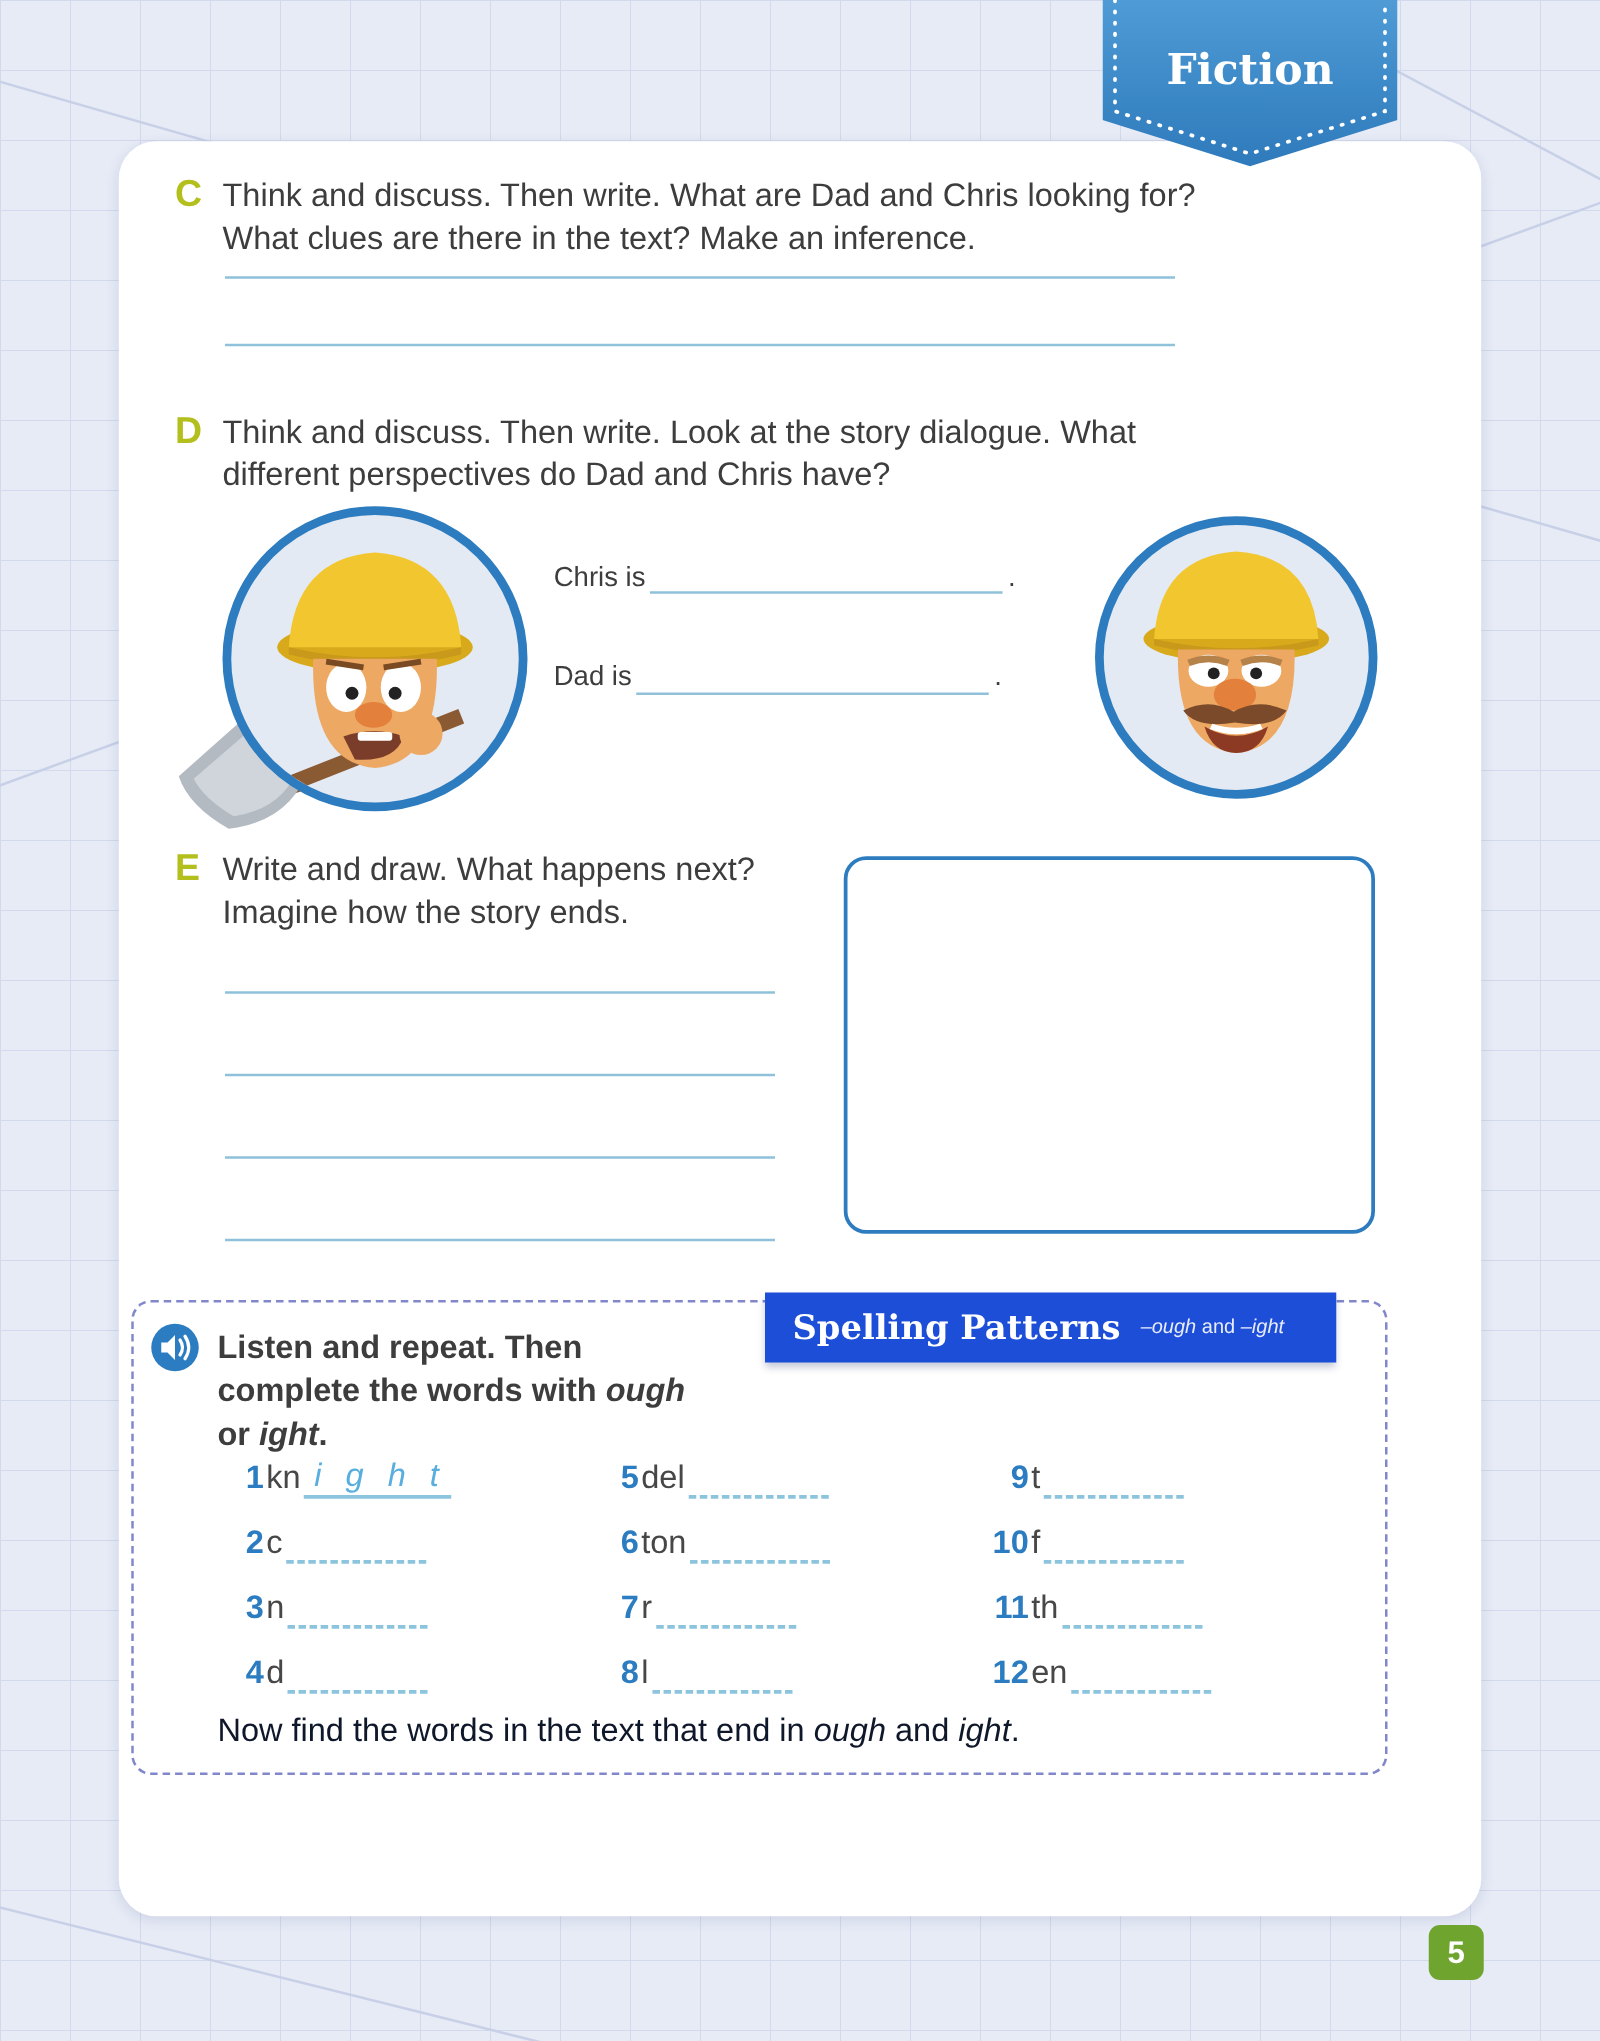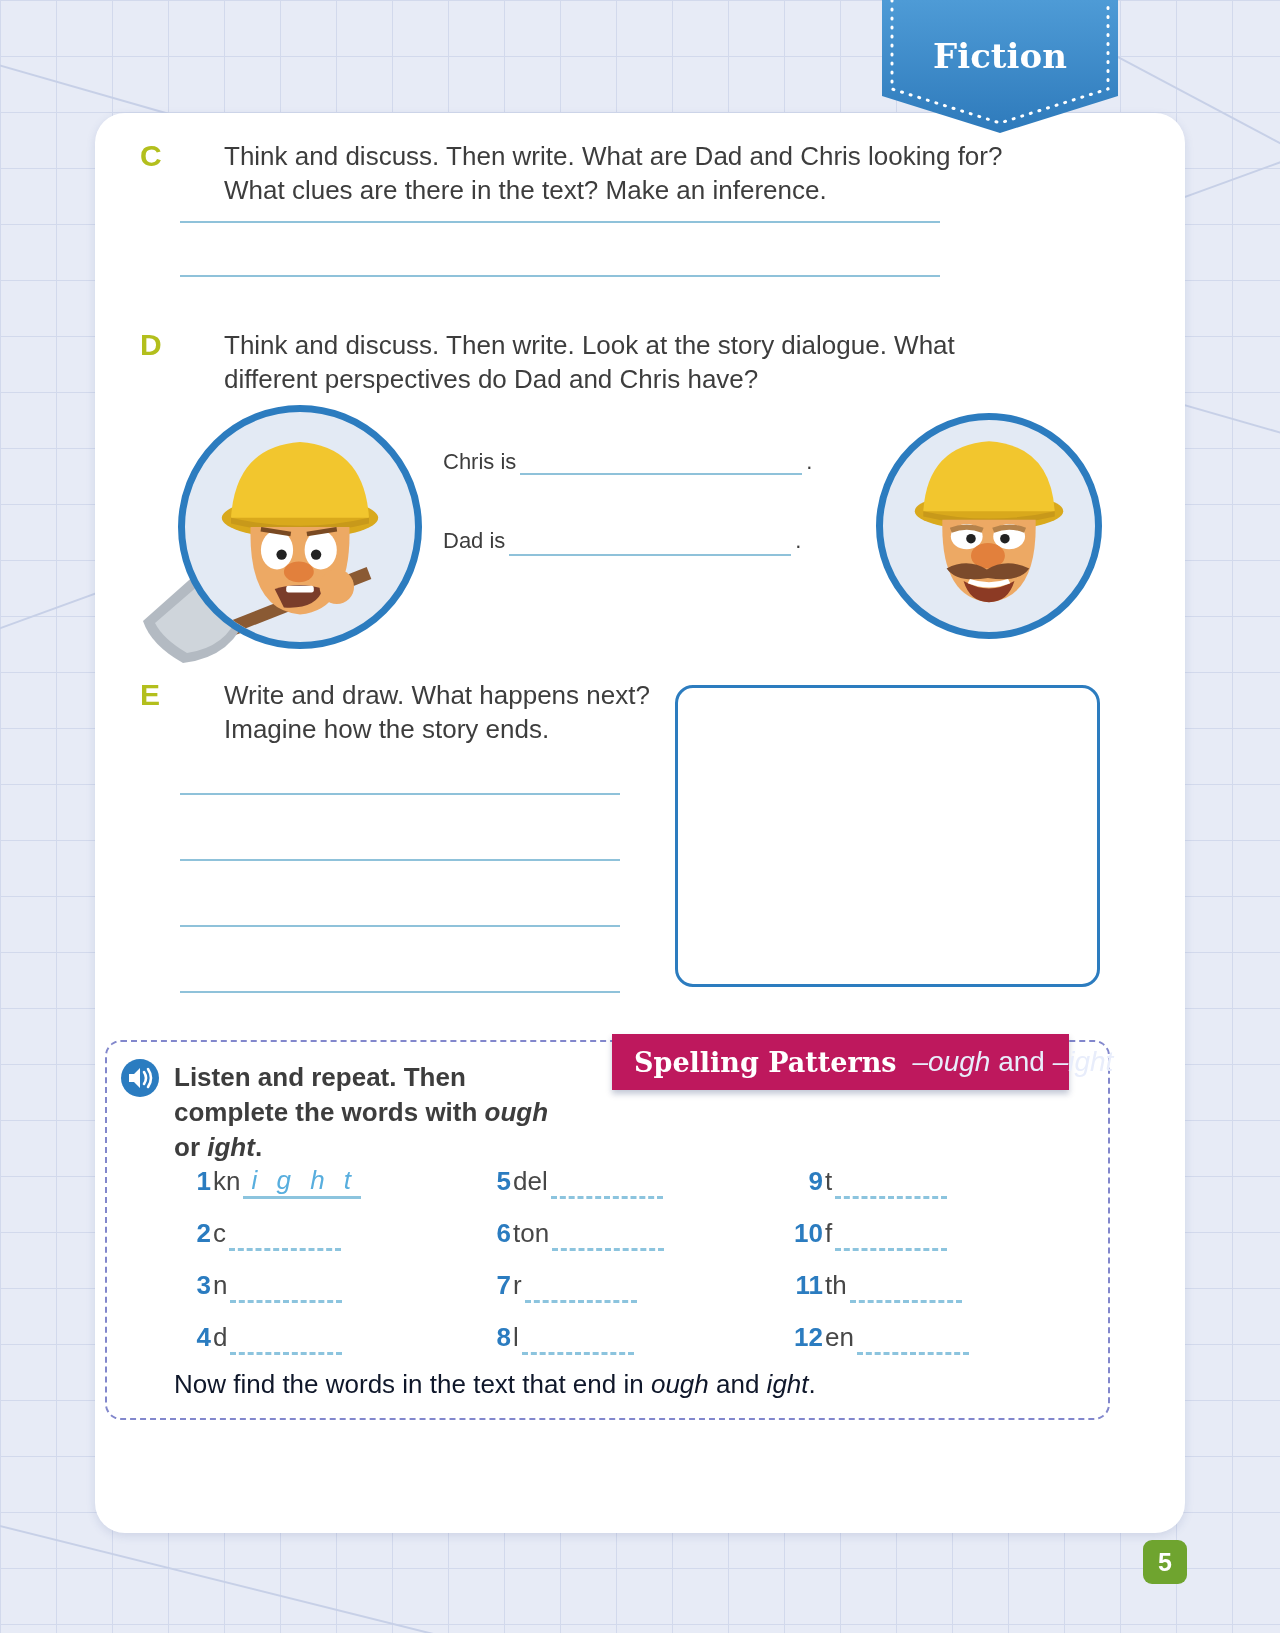--- a/index.html
+++ b/index.html
@@ -15,40 +15,40 @@
   .card { position:absolute; left:95px; top:113px; width:1090px; height:1420px;
     background:#ffffff; border-radius:30px; box-shadow:0 3px 10px rgba(60,80,140,.14); }
 
   
   .fiction-banner { position:absolute; left:882px; top:0; width:236px; height:134px; z-index:5; }
   .fiction-banner svg { position:absolute; inset:0; }
   .fiction-label { position:absolute; left:0; top:36px; width:100%; text-align:center;
     font-family:"DejaVu Serif", serif; font-weight:bold; font-size:34px; color:#ffffff; }
 
   .sec-letter { position:absolute; font-size:30px; font-weight:800; color:#b3bf1d; }
-  .sec-text { position:absolute; font-size:26px; color:#3d3d3d; line-height:1.32;margin-left:46px; }
+  .sec-text { position:absolute; font-size:26px; color:#3d3d3d; line-height:1.32; }
   .wline { position:absolute; border-bottom:2px solid #8fc2da; }
 
   .char-circle { position:absolute; border-radius:50%; border:7px solid #2c7cbf;
     background:#e3eaf4; overflow:hidden; z-index:3; }
   .shovel { position:absolute; z-index:2; }
 
   .dlg-line { position:absolute; font-size:22px; color:#3d3d3d; display:flex; align-items:flex-end; }
   .dlg-blank { display:inline-block; width:282px; height:30px; border-bottom:2px solid #8fc2da; margin:0 4px; }
 
   .draw-box { position:absolute; border:3px solid #2c7cbf; border-radius:18px; background:#ffffff; }
 
   
   .spelling-box { position:absolute; left:10px; top:927px; width:1005px; height:380px;
     border:2px dashed #8287cc; border-radius:16px; background:#ffffff; }
-  .sp-banner { position:absolute; left:505px; top:-8px; width:457px; height:56px; background:#be185d;
+  .sp-banner { position:absolute; left:505px; top:-8px; width:457px; height:56px; background:#1d4ed8;
     display:flex; align-items:center; padding:0 22px; gap:16px; z-index:6;
     box-shadow:0 4px 6px rgba(20,40,90,.25); }
   .sp-title { font-family:"DejaVu Serif", serif; font-weight:bold; font-size:27px; color:#ffffff; white-space:nowrap; }
-  .sp-sub { font-size:28px; color:#e8edfb; white-space:nowrap; }
+  .sp-sub { font-size:16px; color:#e8edfb; white-space:nowrap; }
   .sp-sub i { font-style:italic; }
 
   .listen-icon { position:absolute; left:13px; top:16px; width:40px; height:40px; cursor:pointer; }
   .listen-text { position:absolute; left:67px; top:18px; width:400px; font-size:26px; color:#3d3d3d; line-height:1.35;font-weight:bold; }
   .listen-text i, .sp-footer i { font-style:italic; }
 
   .sp-cols { position:absolute; left:0; top:105px; width:100%; display:flex; }
   .sp-col { display:flex; flex-direction:column; }
   .sp-col.c1 { margin-left:68px; width:300px; }
   .sp-col.c2 { width:312px; }

